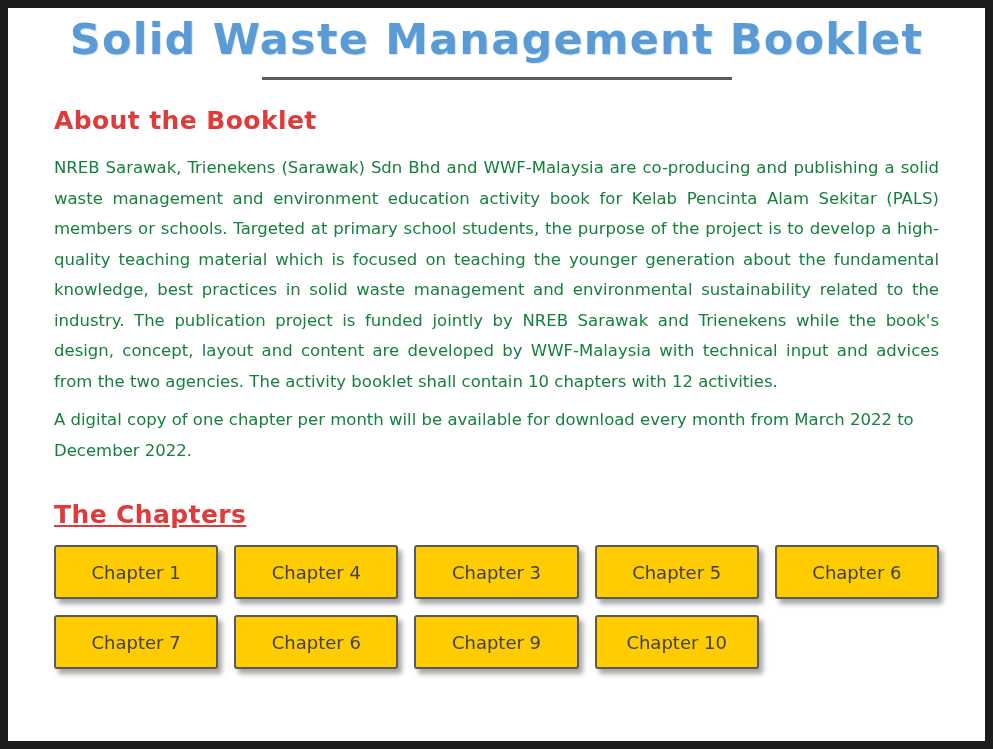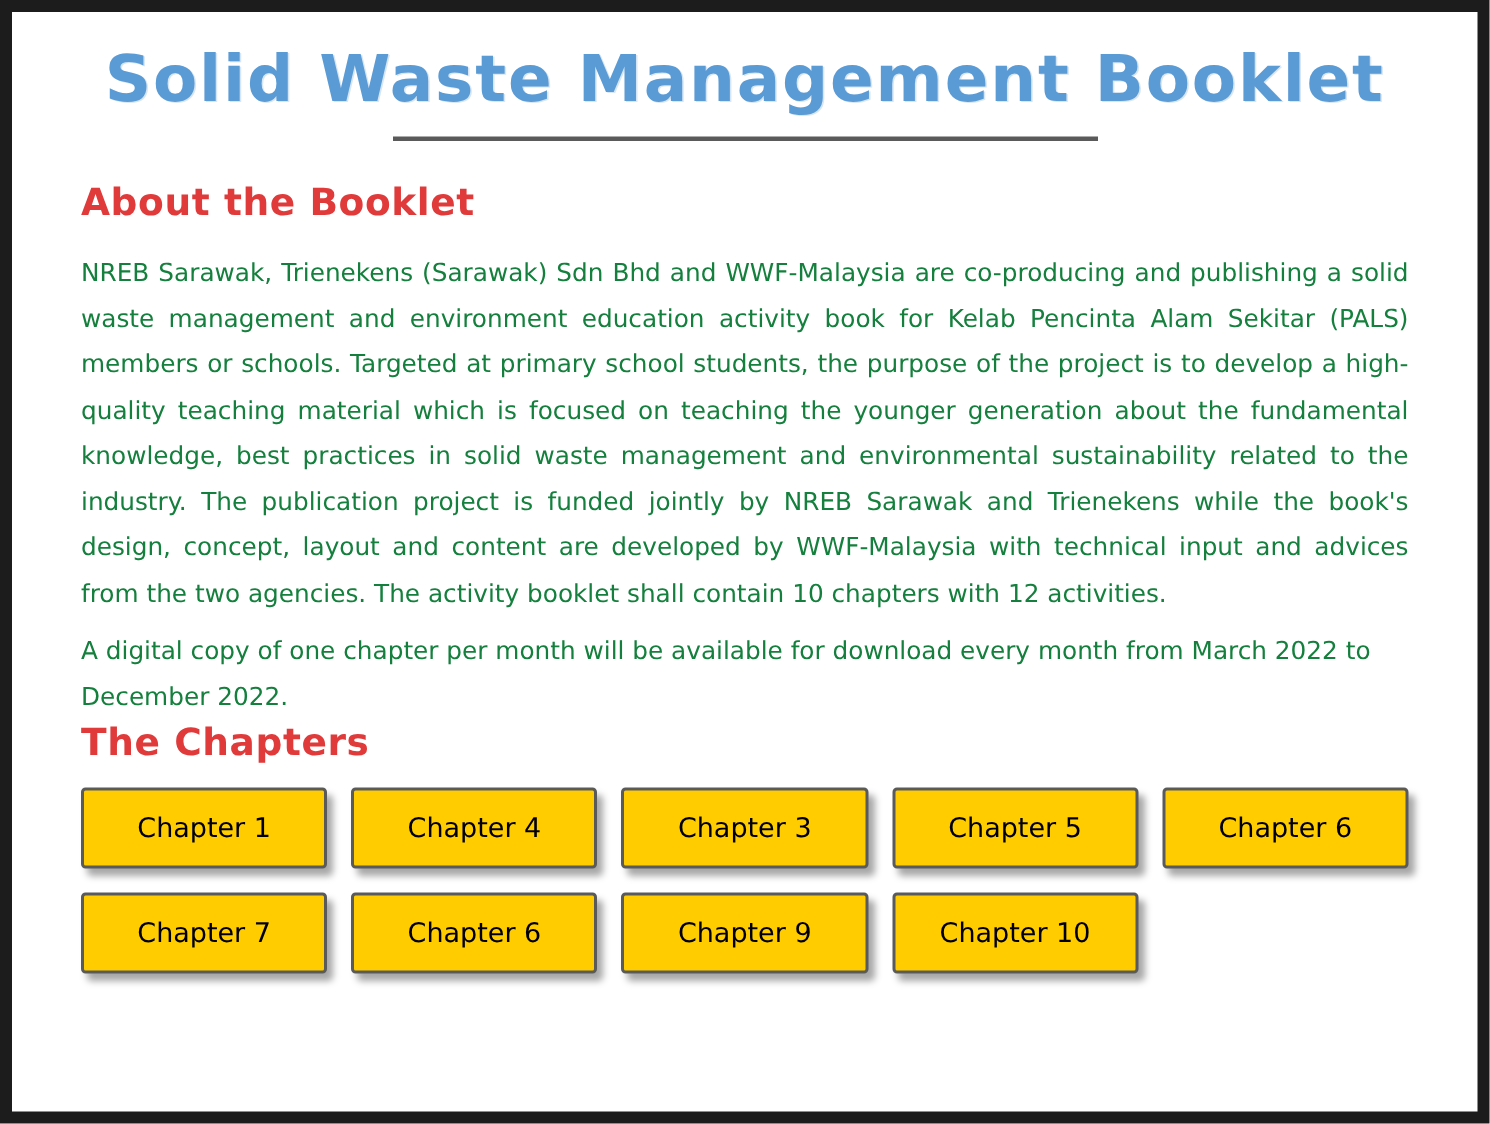--- a/index.html
+++ b/index.html
@@ -18,21 +18,21 @@
     left: 8px;
     top: 8px;
     width: 977px;
     height: 733px;
     background: #ffffff;
     box-sizing: border-box;
     overflow: hidden;
   }
   .title-wrap {
     text-align: center;
-    padding-top: 22px;
+    padding-top: 8px;
   }
   .main-title {
     font-family: "DejaVu Sans", sans-serif;
     font-size: 43px;
     font-weight: bold;
     color: #5b9bd5;
     letter-spacing: 1.2px;
     line-height: 1.1;
     margin: 0;
     text-shadow: 1px 1px 0 #d7e6f4;
@@ -48,21 +48,23 @@
   }
   .section-heading {
     font-family: "DejaVu Sans", sans-serif;
     font-size: 25px;
     font-weight: bold;
     color: #e03a3a;
     margin: 0 0 18px 0;
     letter-spacing: 0.4px;
   }
   .section-heading.chapters {
+    margin-top: 34px;
     margin-bottom: 16px;
+    text-decoration: underline;
   }
   .body-text {
     font-family: "DejaVu Sans", sans-serif;
     font-size: 16.5px;
     line-height: 1.85;
     color: #15803d;
     text-align: justify;
     margin: 0;
   }
   .body-text.second {
@@ -78,21 +80,21 @@
   .chapter-btn {
     background: #ffcc00;
     border: 2px solid #5a5a5a;
     border-radius: 3px;
     height: 50px;
     display: flex;
     align-items: center;
     justify-content: center;
     font-family: "DejaVu Sans", sans-serif;
     font-size: 18px;
-    color: #000000;
+    color: #404040;
     box-shadow: 4px 5px 5px rgba(0,0,0,0.35);
     cursor: pointer;
     user-select: none;
   }
 </style>
 </head>
 <body>
 
 <div class="page">
 

